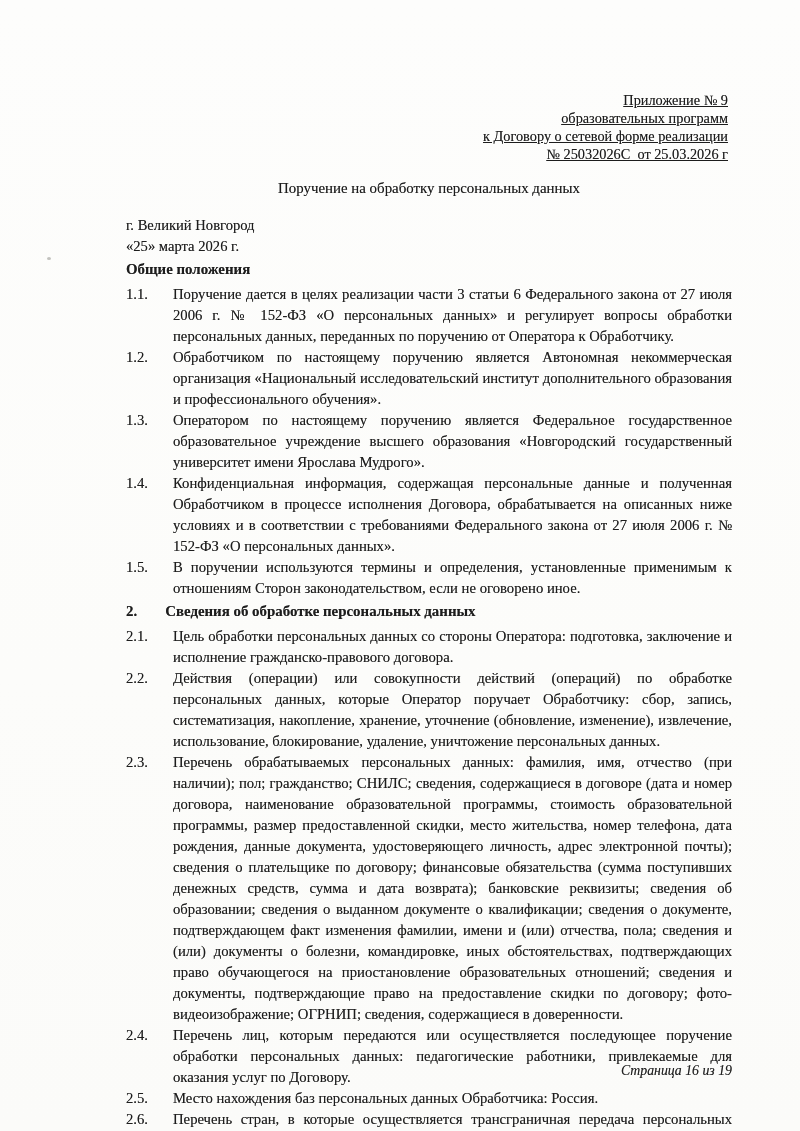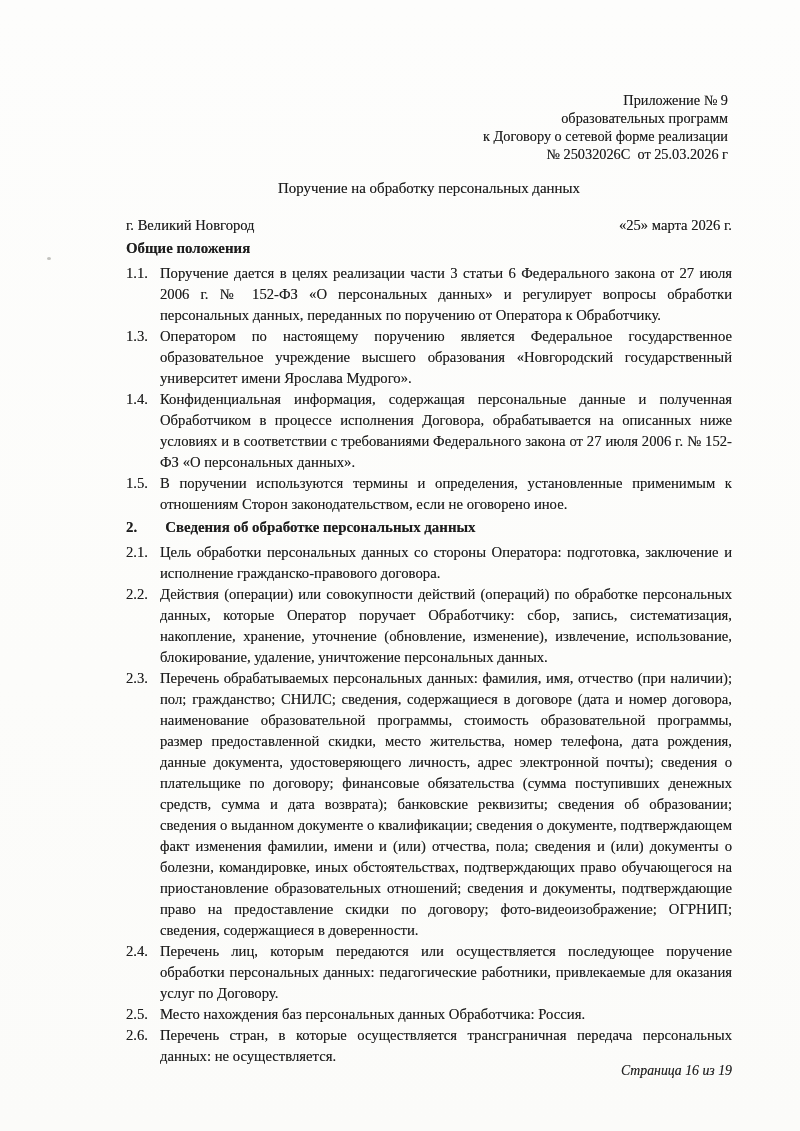--- a/index.html
+++ b/index.html
@@ -19,49 +19,51 @@
     font-family: "Liberation Serif", "DejaVu Serif", serif;
     color: #1d1d1d;
     text-shadow: 0 0 0.45px rgba(35,35,35,0.55);
     background: linear-gradient(180deg, #fdfdfc 0%, #fcfcfa 60%, #fbfbf9 100%);
   }
   .appendix-block {
     text-align: right;
     font-size: 14.3px;
     line-height: 18px;
     margin-right: 4px;
+    text-decoration: underline;
   }
   .appendix-line { white-space: pre-wrap; }
   .doc-title {
     margin-top: 16px;
     text-align: center;
     font-weight: normal;
     font-size: 14.9px;
     line-height: 19px;
   }
   .place-date-row {
     margin-top: 17px;
     display: flex;
-    justify-content: space-between;
+    justify-content: flex-start;
     font-size: 14.6px;
     line-height: 21px;
+    flex-direction: column;
   }
   .section-heading {
     margin-top: 2px;
     margin-bottom: 4px;
     font-weight: bold;
     font-size: 14.9px;
     line-height: 21px;
   }
   .section-heading .sec-num { margin-right: 28px; }
   .items {
     font-size: 14.7px;
     line-height: 21px;
   }
-  .item { display: flex; }
+  .item { display: flex; gap: 13px; }
   .item .num {
     flex: 0 0 34px;
     text-align: left;
   }
   .item .txt {
     flex: 1;
     text-align: justify;
     hyphens: none;
   }
   .page-number {
@@ -108,20 +110,24 @@
   <div>
     <div class="section-heading">
       <span>Общие положения</span>
     </div>
     <div class="items">
       <div class="item">
         <span class="num">1.1.</span>
         <span class="txt">Поручение дается в целях реализации части 3 статьи 6 Федерального закона от 27 июля 2006 г. № 152-ФЗ «О персональных данных» и регулирует вопросы обработки персональных данных, переданных по поручению от Оператора к Обработчику.</span>
       </div>
       <div class="item">
+        <span class="num">1.2.</span>
+        <span class="txt">Обработчиком по настоящему поручению является Автономная некоммерческая организация «Национальный исследовательский институт дополнительного образования и профессионального обучения».</span>
+      </div>
+      <div class="item">
         <span class="num">1.3.</span>
         <span class="txt">Оператором по настоящему поручению является Федеральное государственное образовательное учреждение высшего образования «Новгородский государственный университет имени Ярослава Мудрого».</span>
       </div>
       <div class="item">
         <span class="num">1.4.</span>
         <span class="txt">Конфиденциальная информация, содержащая персональные данные и полученная Обработчиком в процессе исполнения Договора, обрабатывается на описанных ниже условиях и в соответствии с требованиями Федерального закона от 27 июля 2006 г. № 152-ФЗ «О персональных данных».</span>
       </div>
       <div class="item">
         <span class="num">1.5.</span>
         <span class="txt">В поручении используются термины и определения, установленные применимым к отношениям Сторон законодательством, если не оговорено иное.</span>

